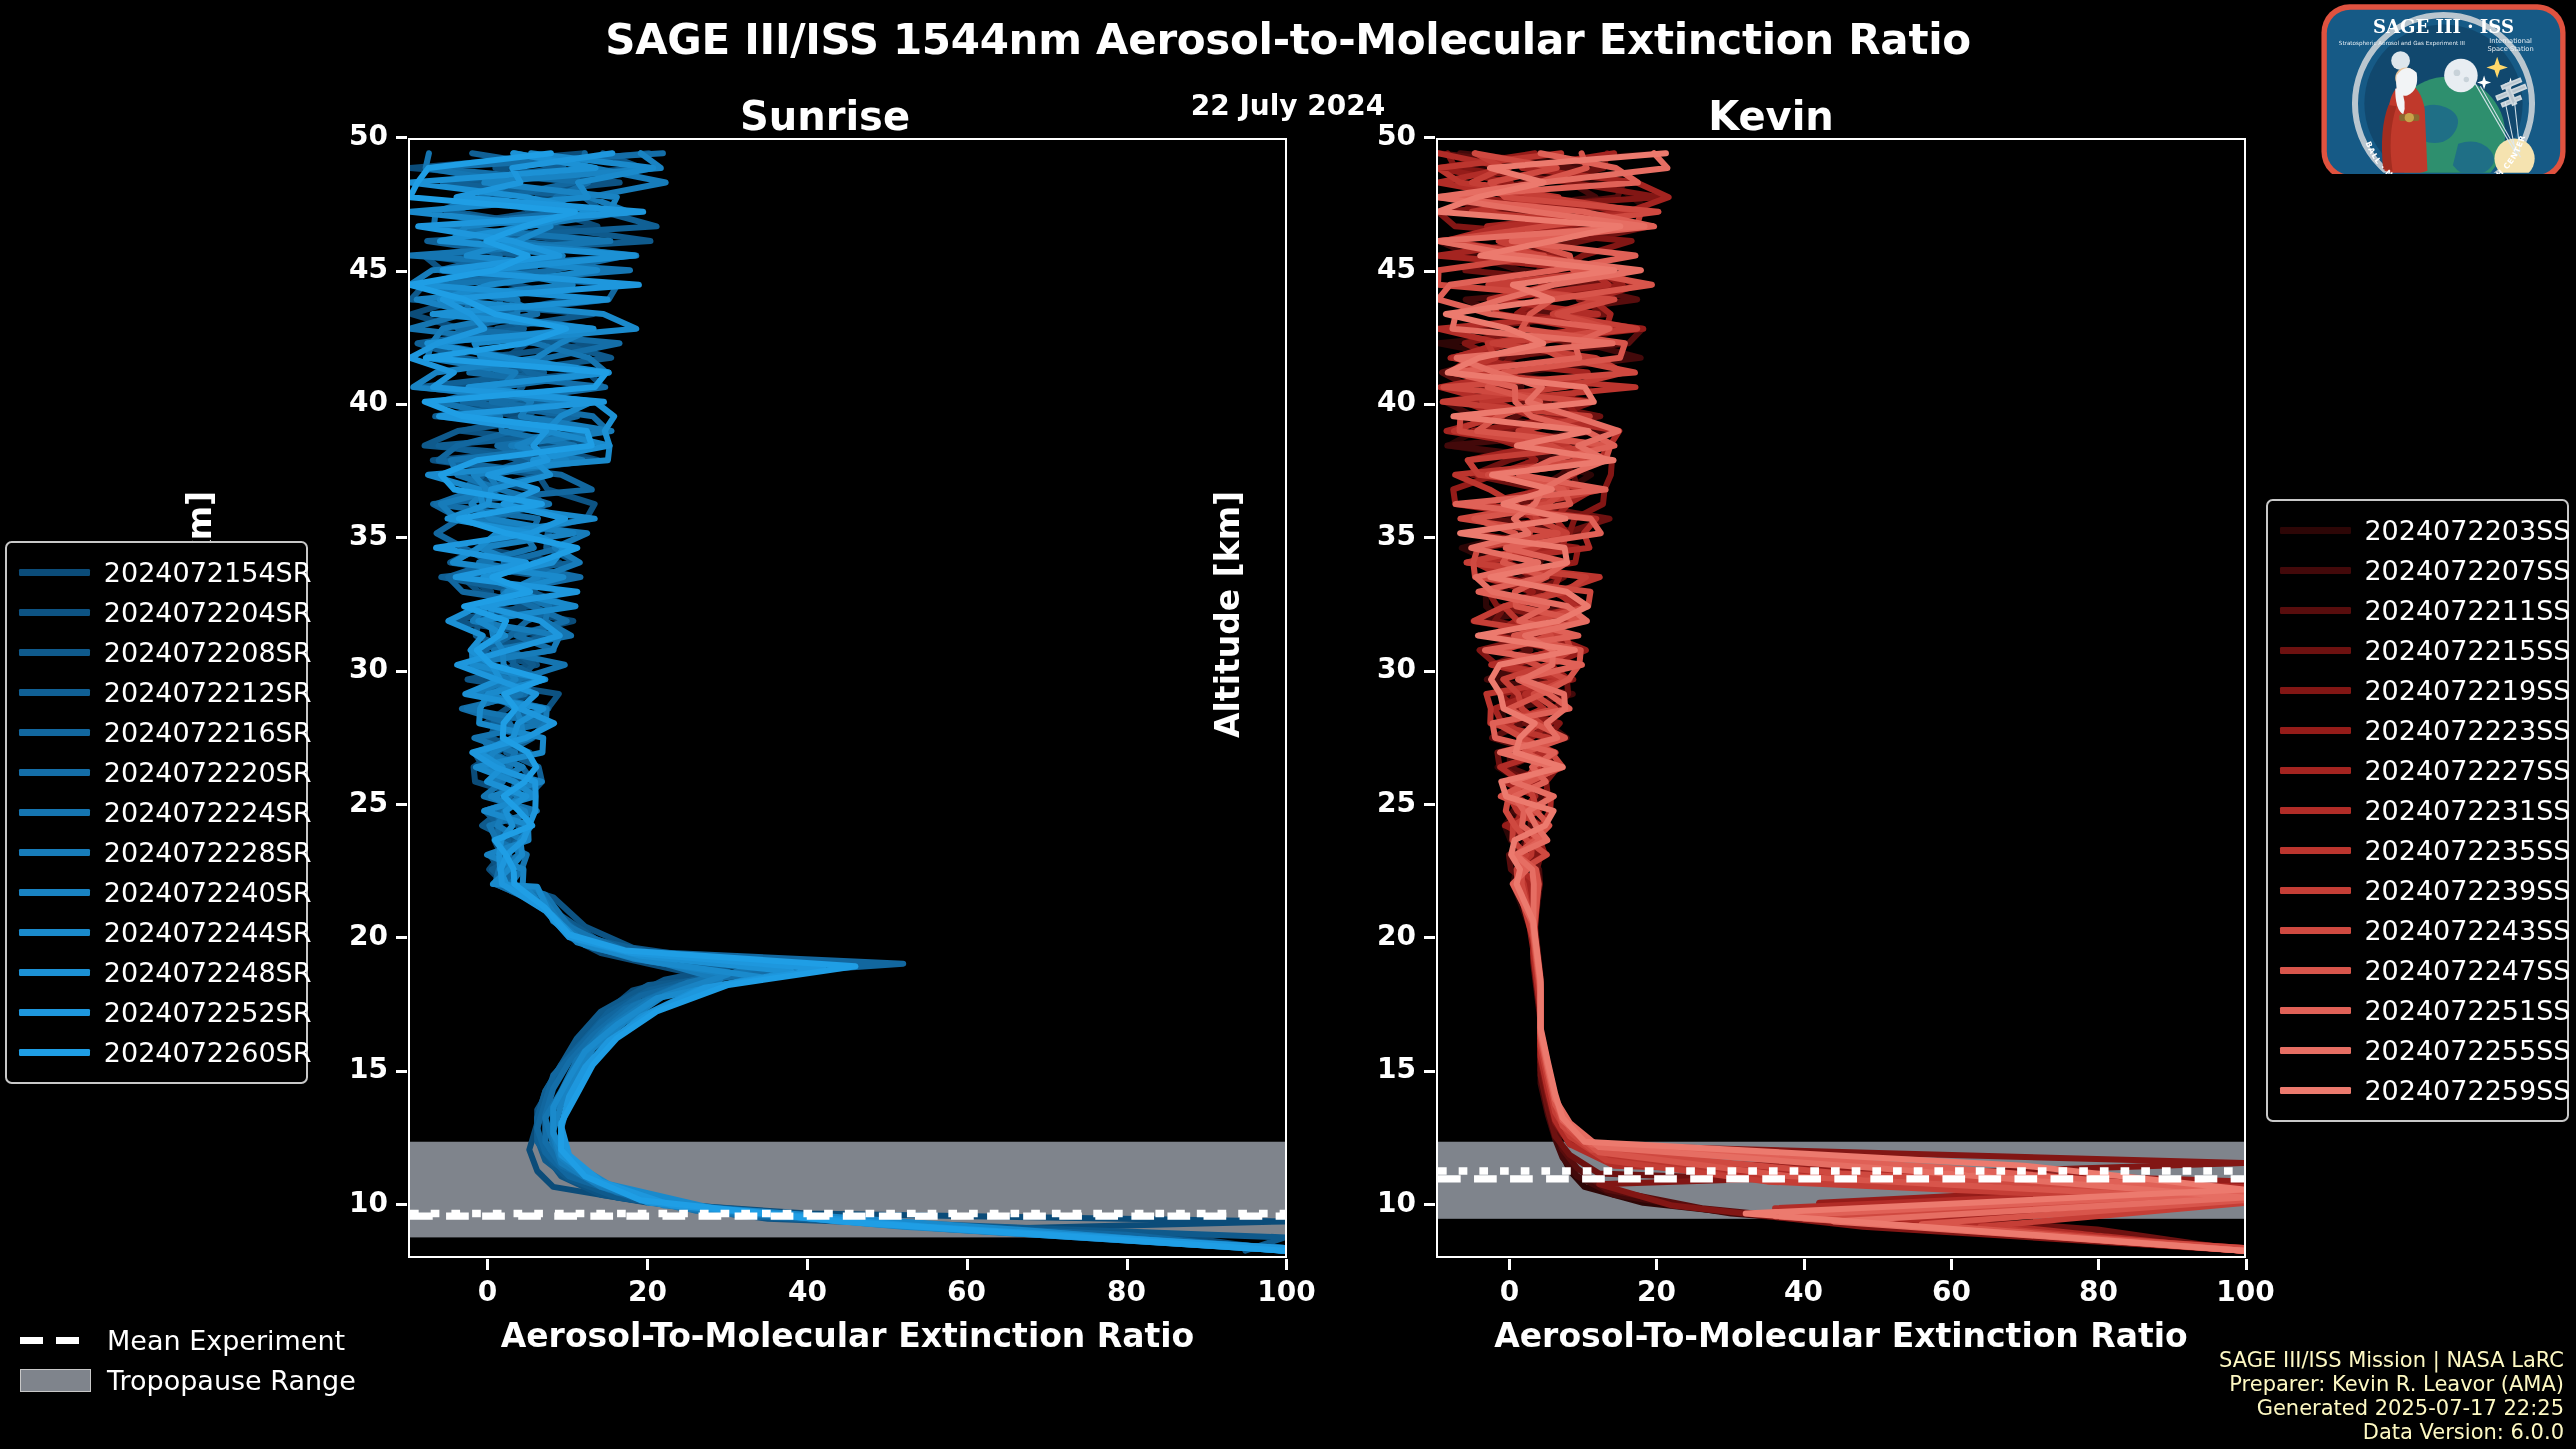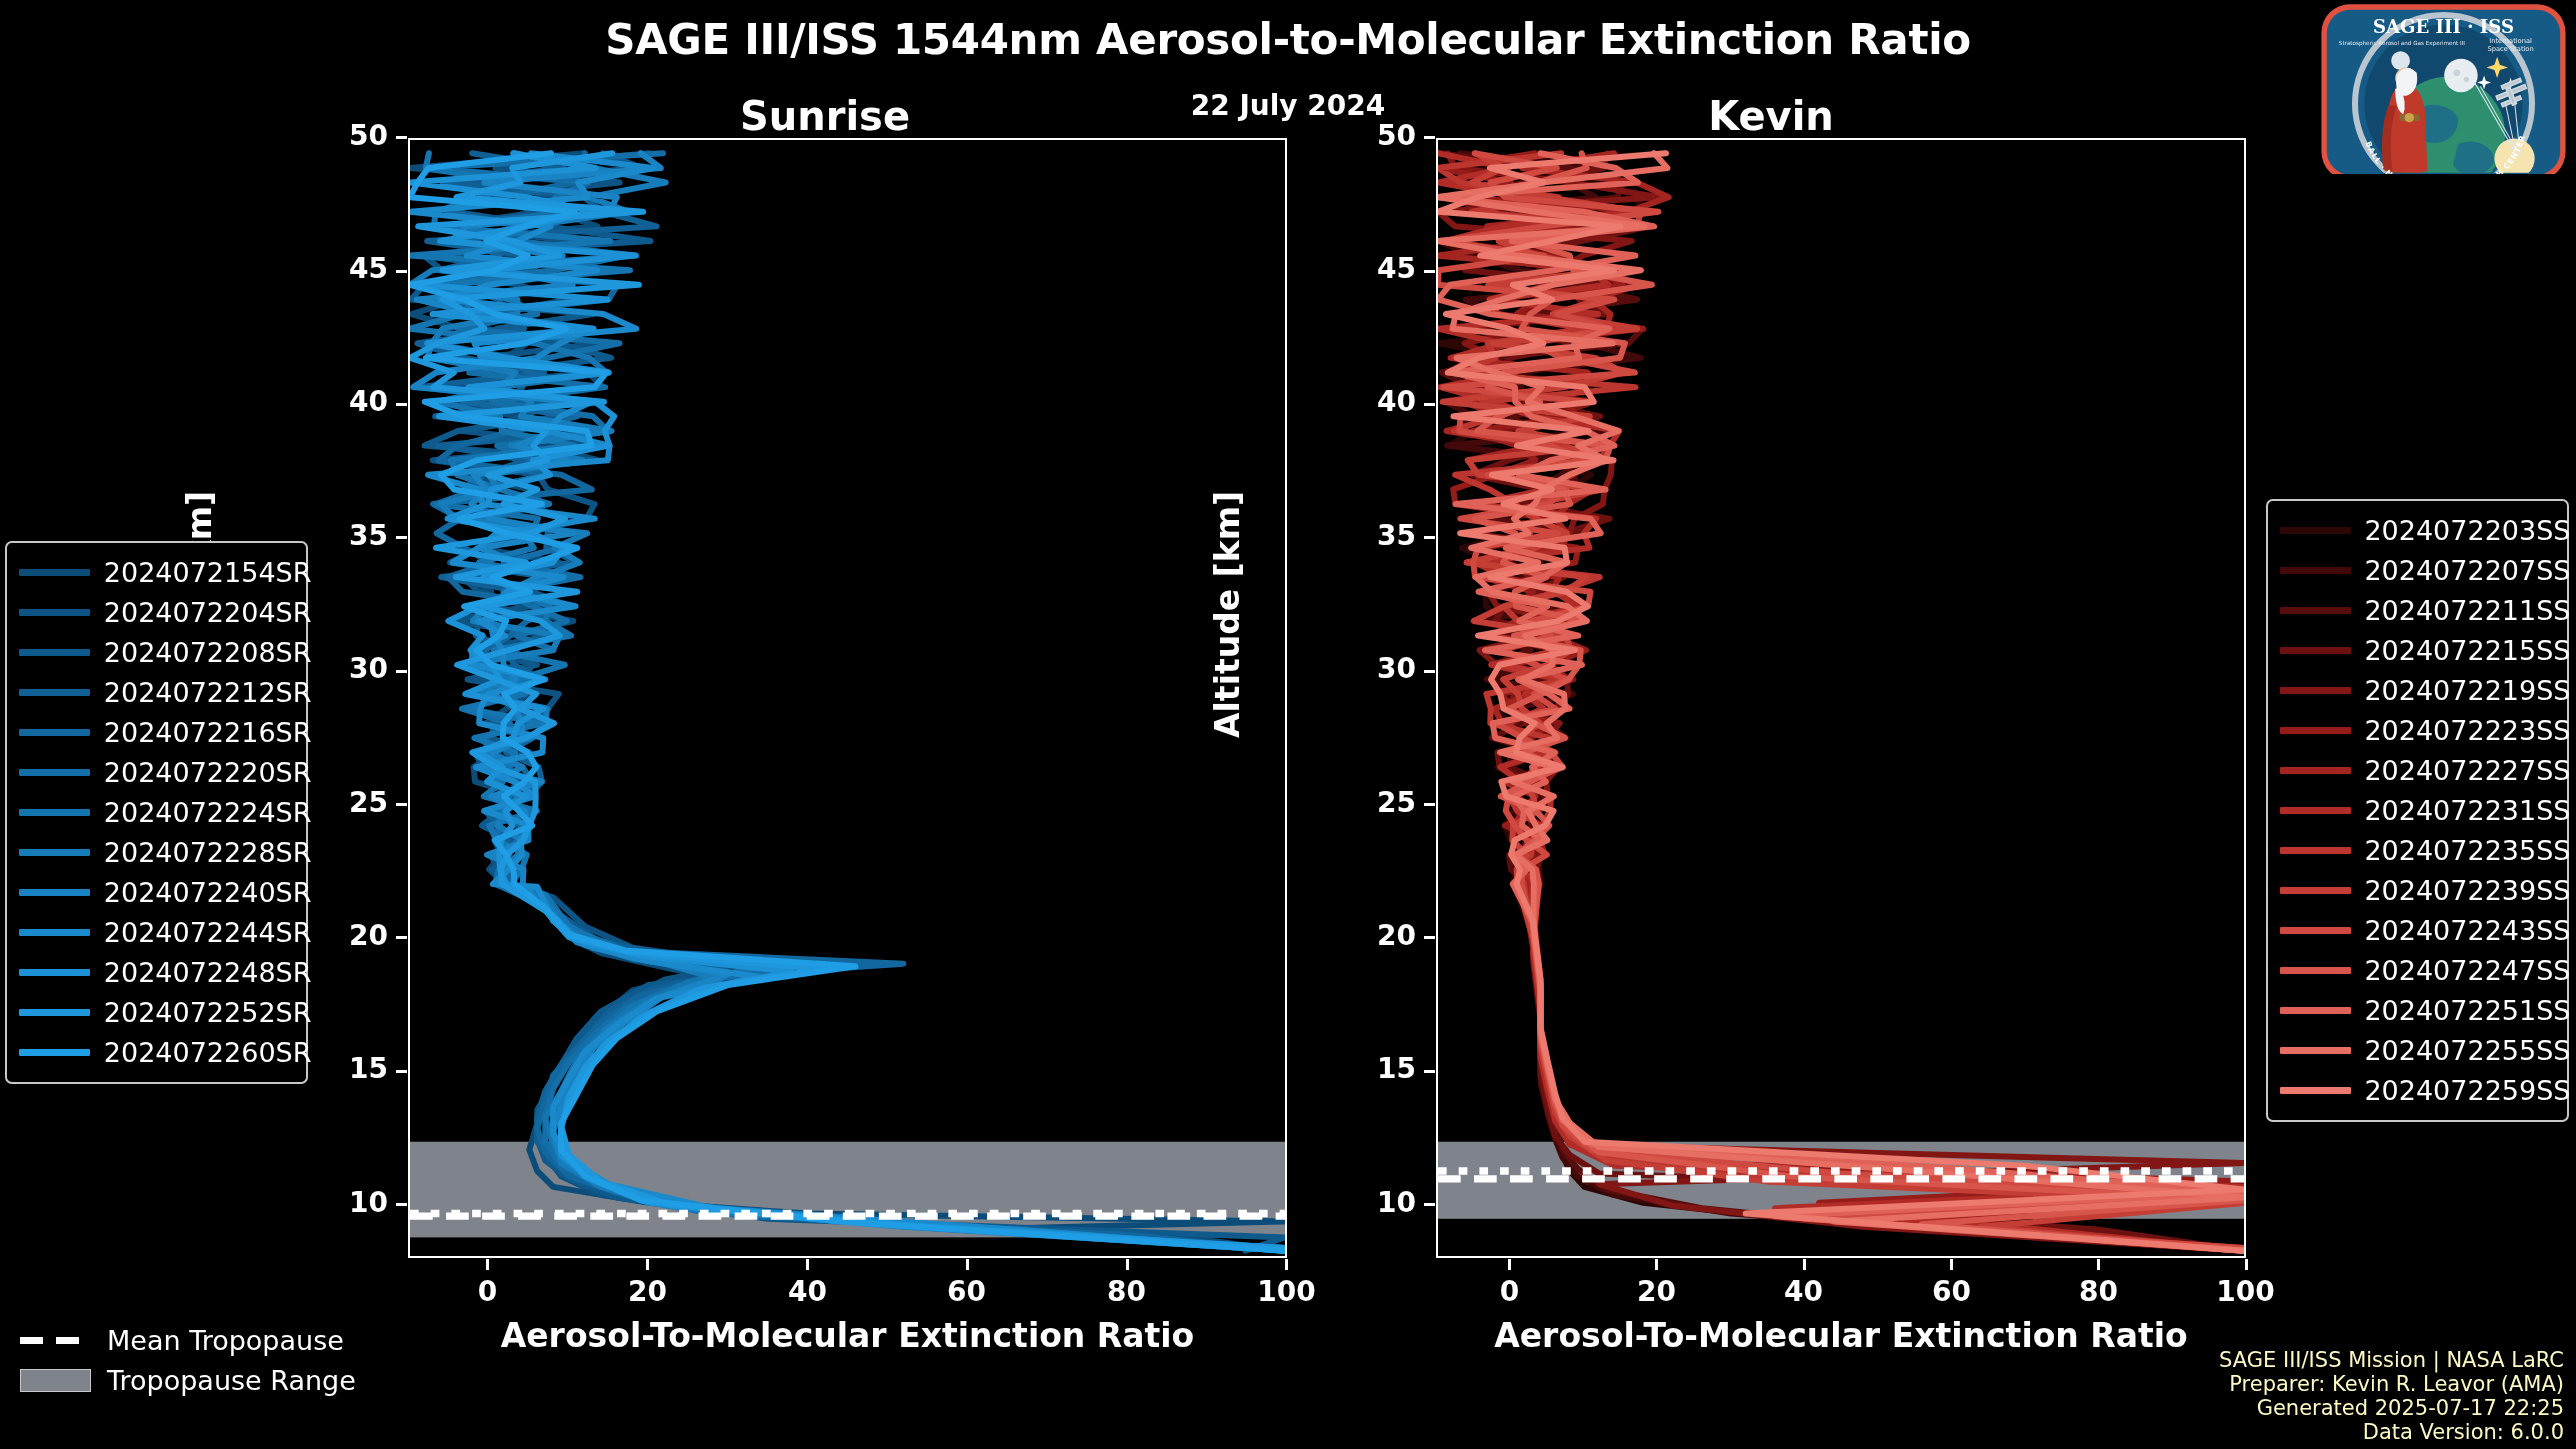--- a/index.html
+++ b/index.html
@@ -423,21 +423,21 @@
       <div class="legend-swatch" style="background: rgb(236, 122, 110);"></div>
       <div class="legend-label">2024072259SS</div>
     </div>
   </div>
 
 <div class="abs" id="tropo-legend">
   <div class="tropo-row">
     <div class="tropo-key">
         <div class="dash-key"></div>
       </div>
-    <div class="tropo-label">Mean Tropopause</div>
+    <div class="tropo-label">Mean Experiment</div>
   </div>
   <div class="tropo-row">
     <div class="tropo-key">
         <div class="range-key"></div>
       </div>
     <div class="tropo-label">Tropopause Range</div>
   </div>
 </div>
 
 <div class="abs" id="credits">

